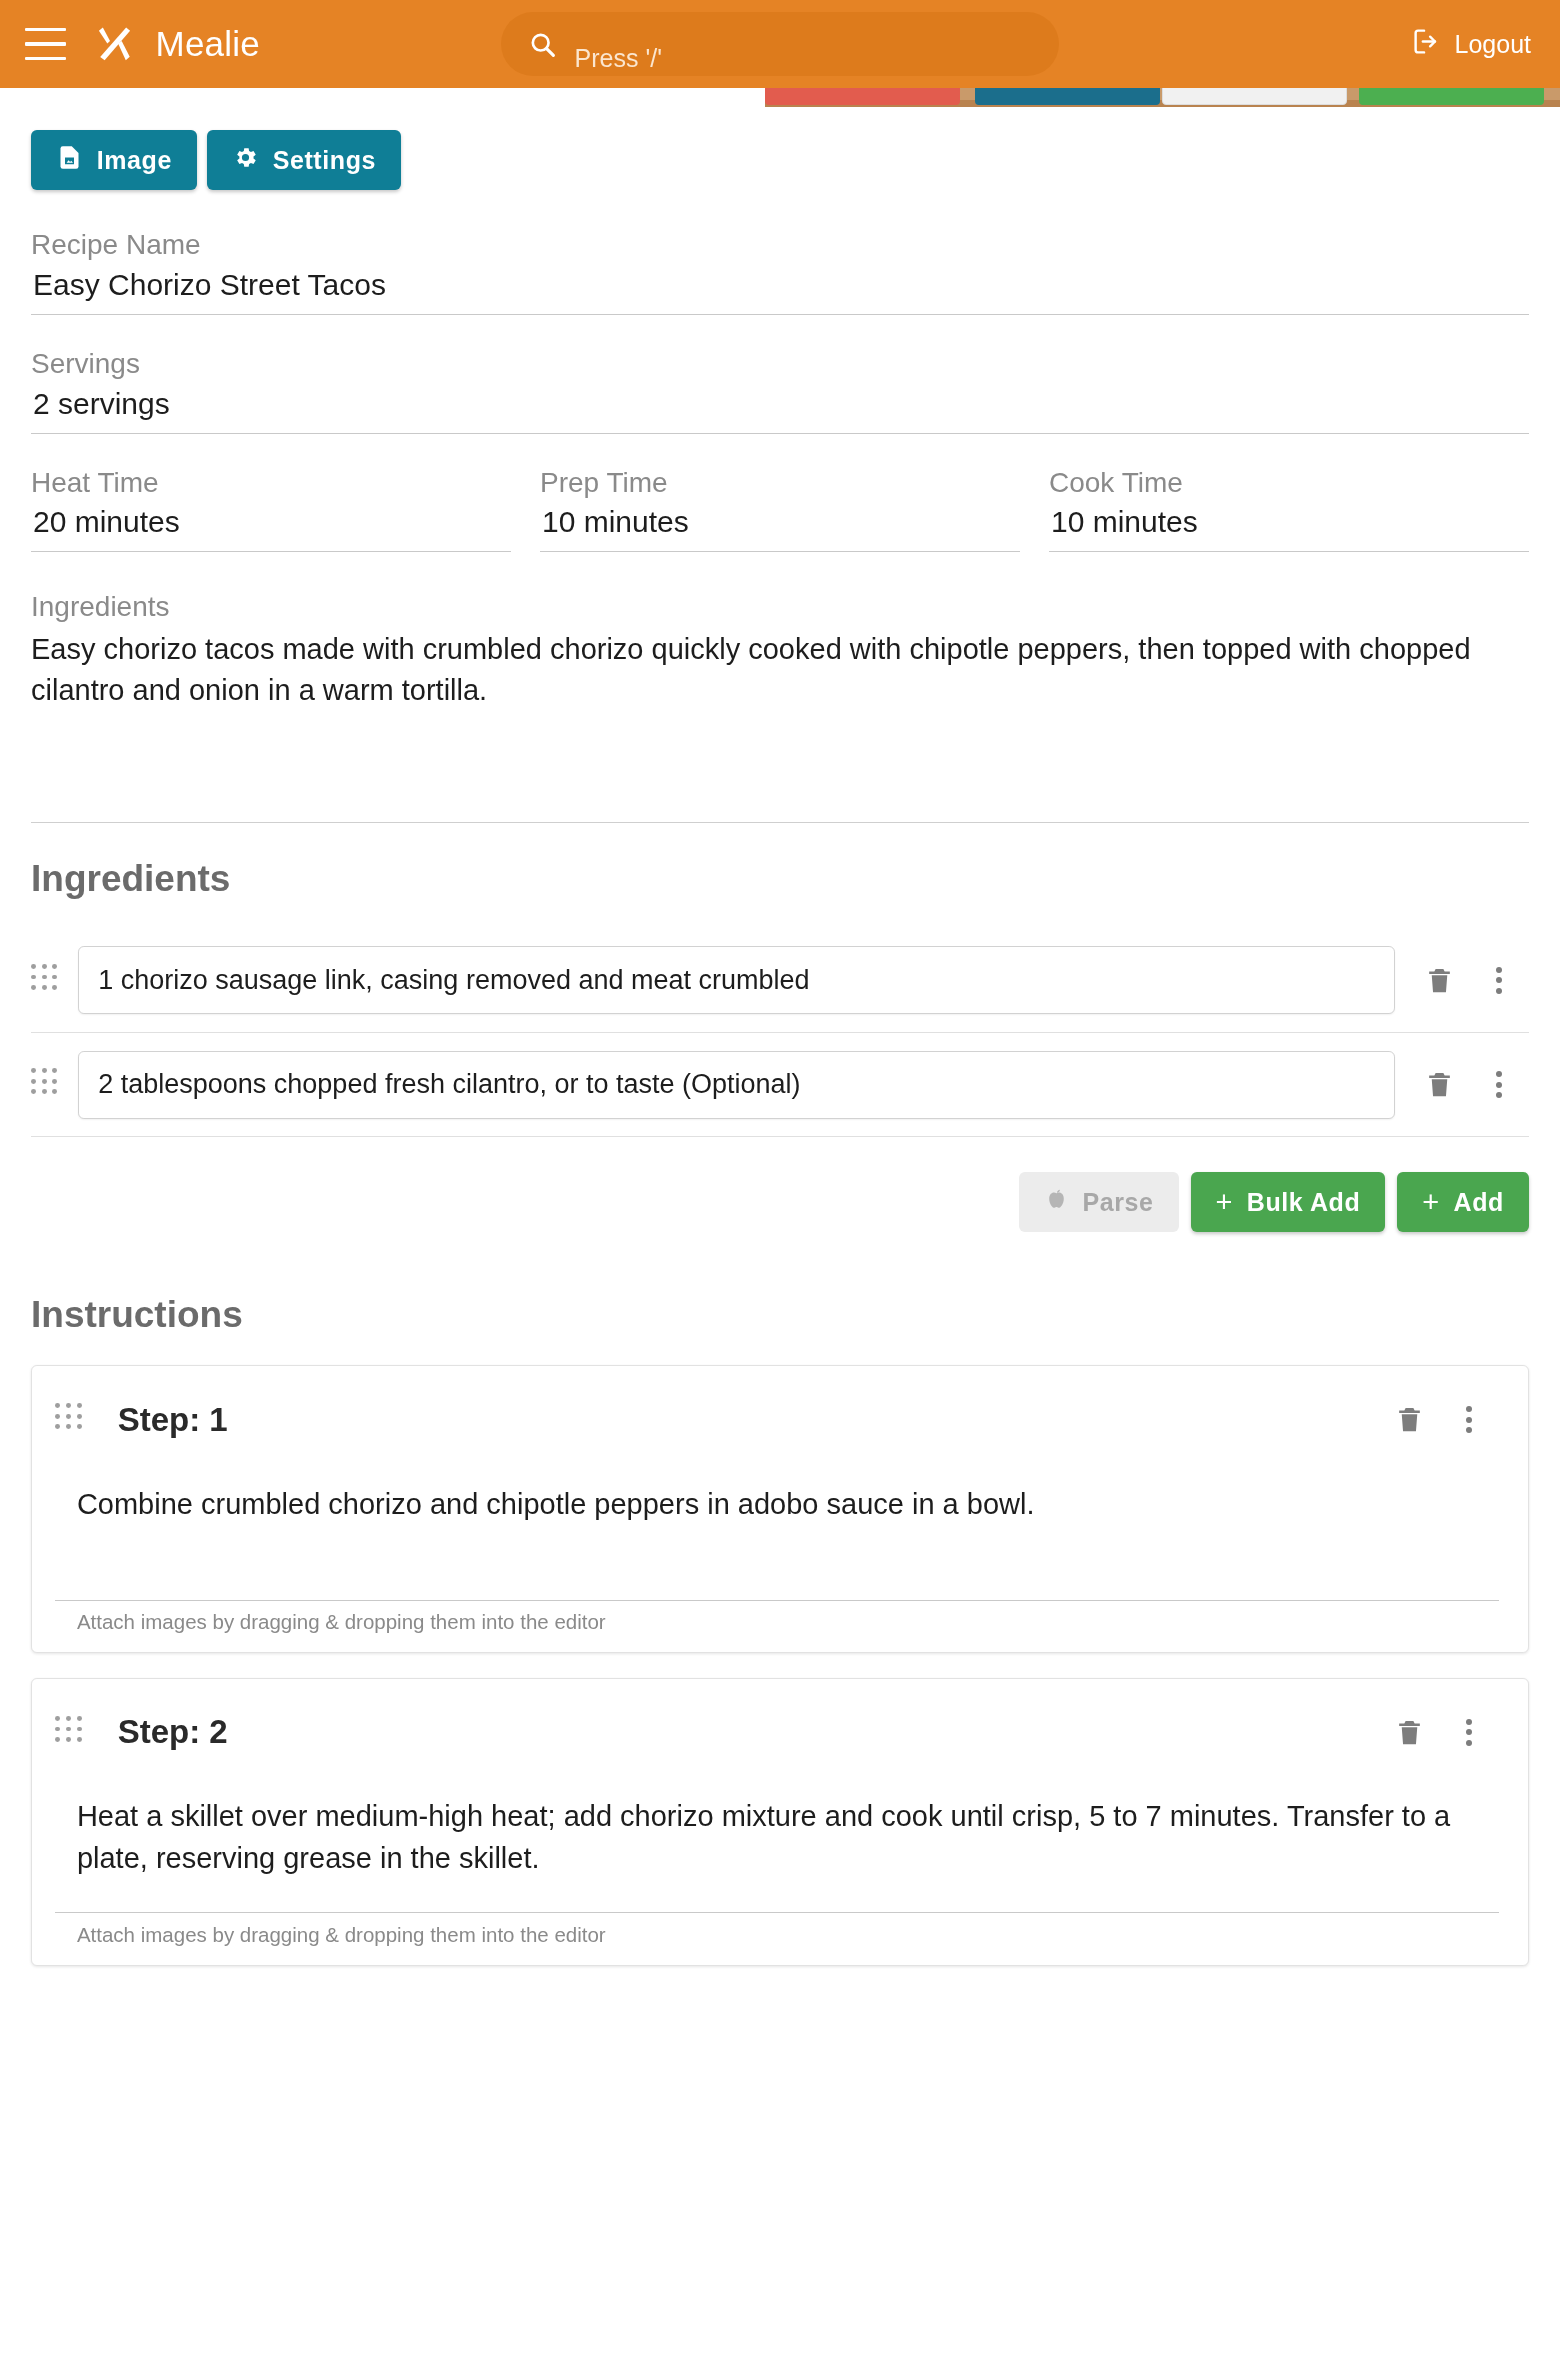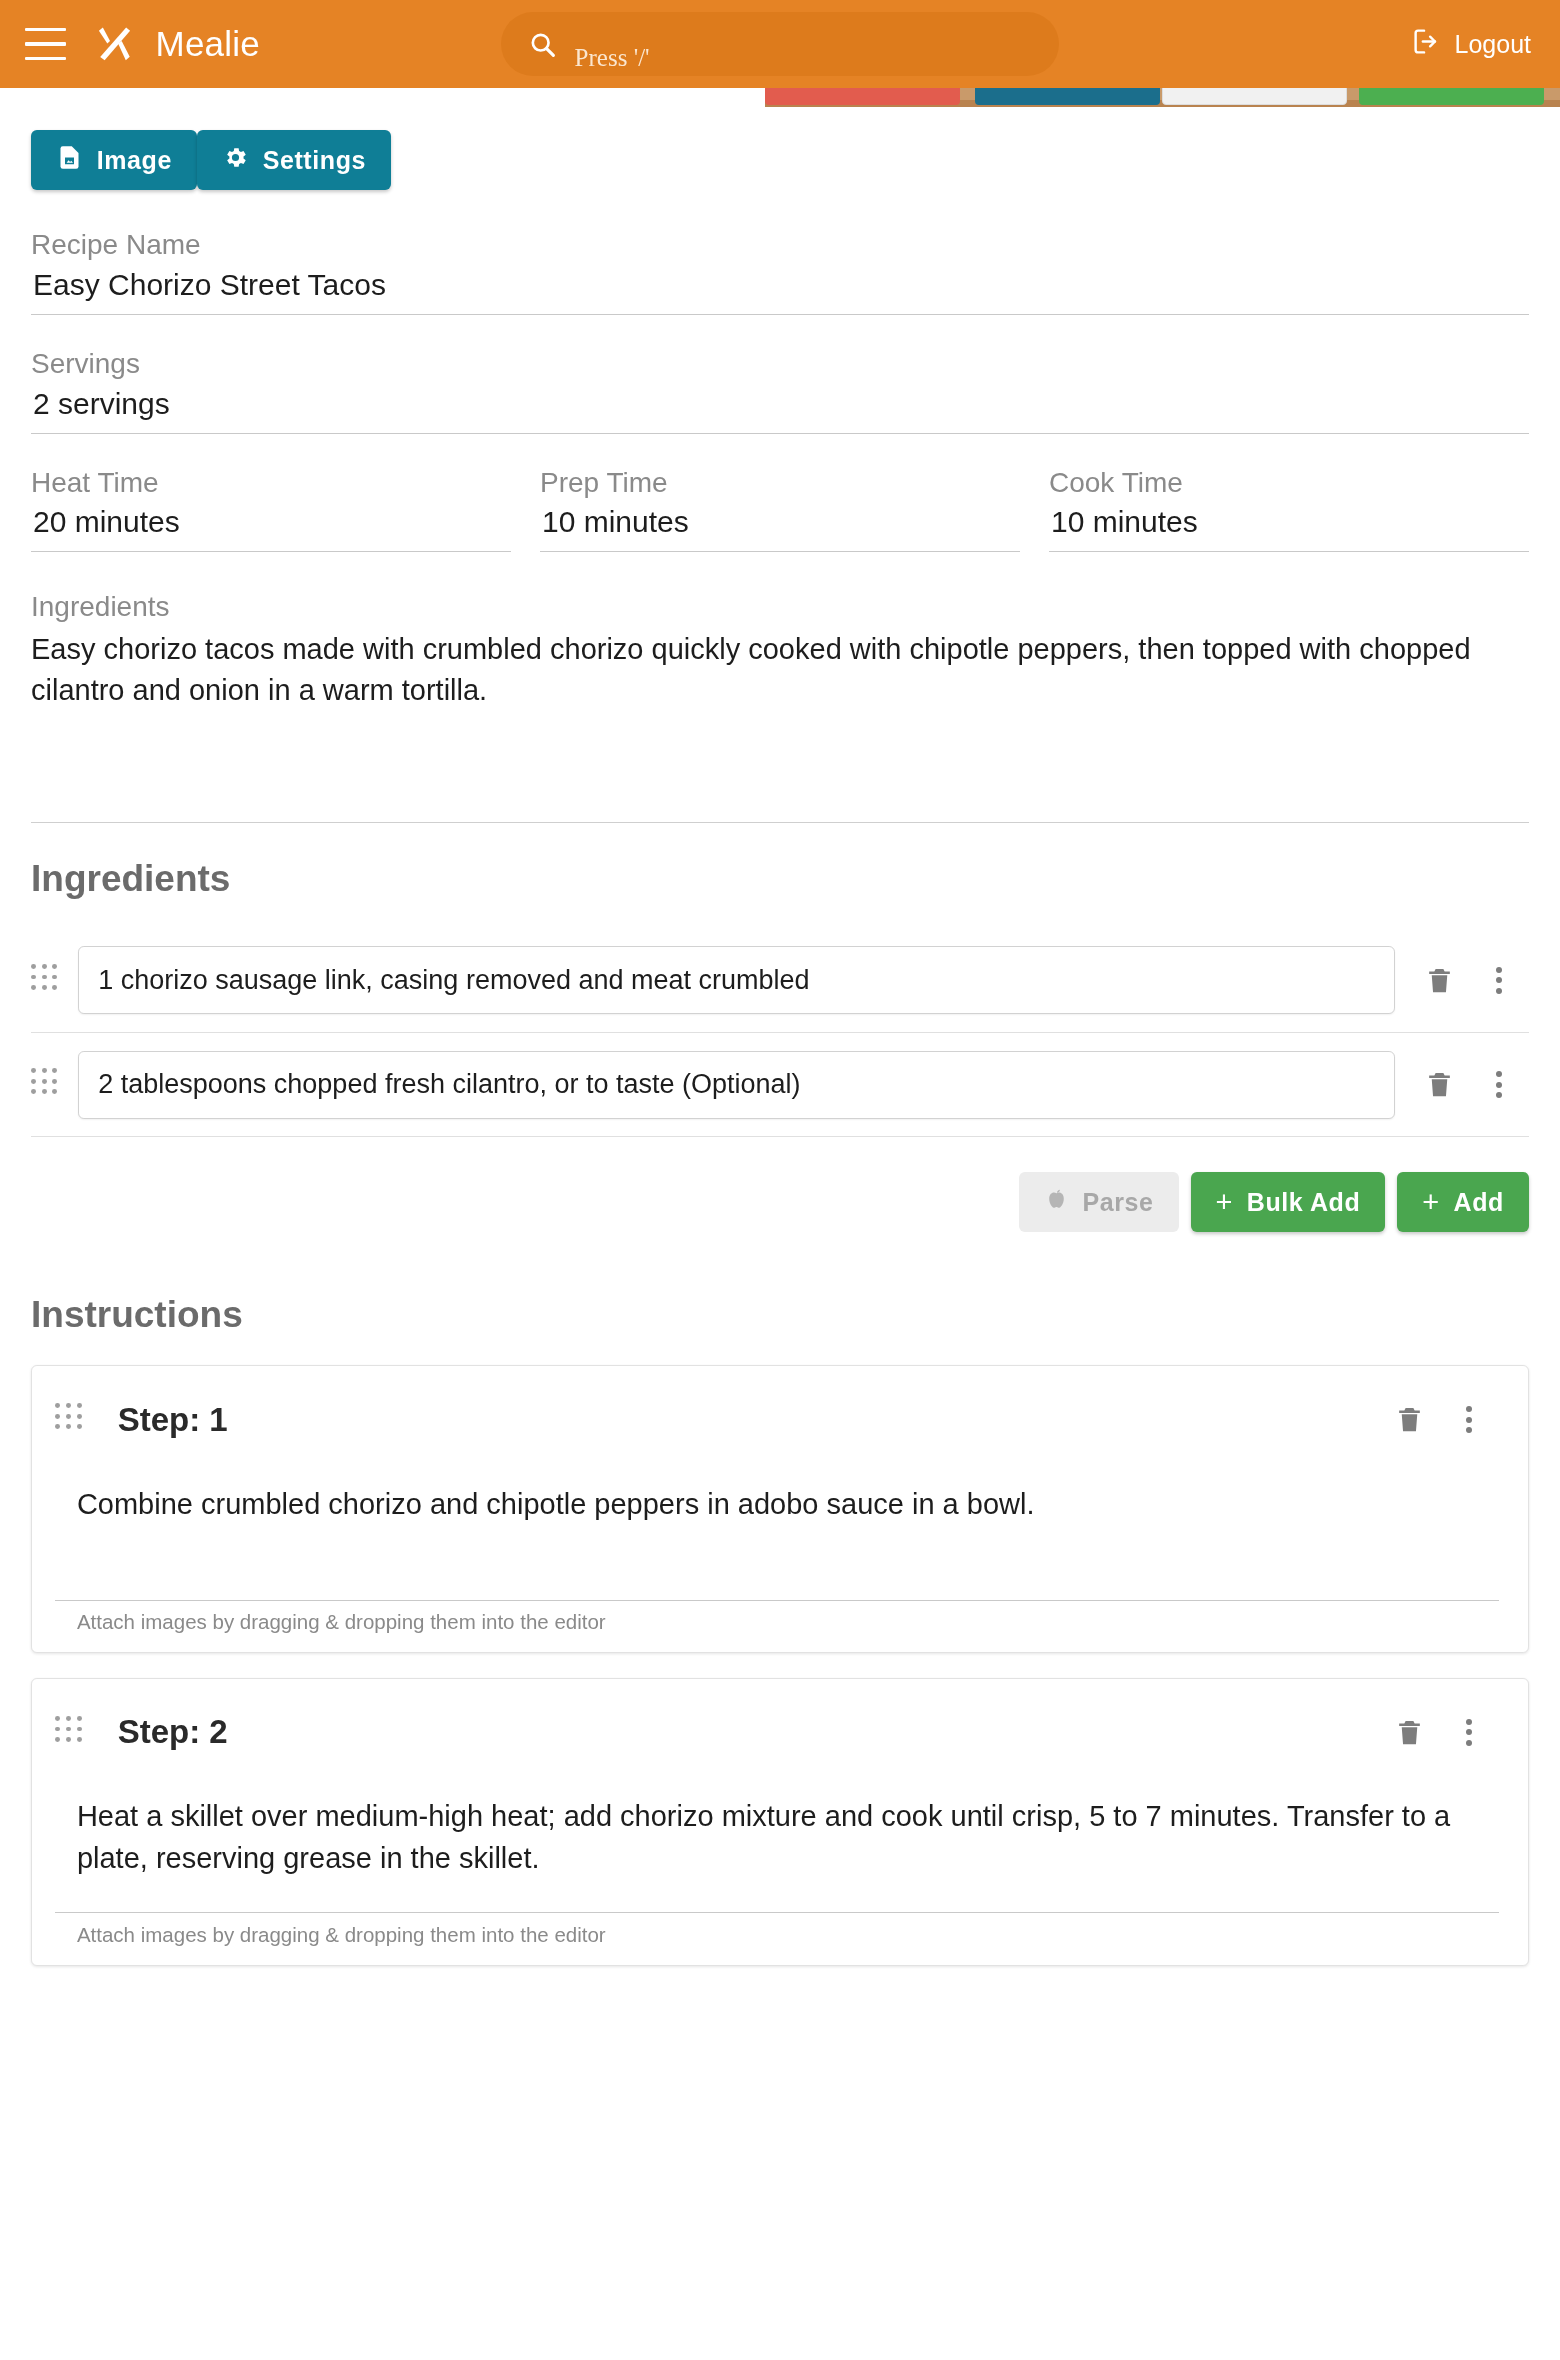--- a/index.html
+++ b/index.html
@@ -64,21 +64,21 @@
     align-items: center;
     padding: 0 27px;
   }
   .search-icon { margin-right: 15.6px; display: flex; }
   .search-input {
     background: transparent;
     border: none;
     outline: none;
     color: #4c1d95;
     font-size: 25px;
-    font-family: Liberation Serif, serif;
+    font-family: Liberation Sans, sans-serif;
     width: 100%;
     margin-top: 28px;
   }
   .search-input::placeholder { color: #fbe6cf; opacity: 1; }
   .logout {
     position: absolute;
     right: 29px;
     display: flex; align-items: center; gap: 13.7px;
     font-size: 25px;
     cursor: pointer;
@@ -112,21 +112,21 @@
   }
 
   
   .content {
     position: absolute;
     top: 107px; left: 0;
     width: 1560px;
     padding: 23.4px 31px 0 31px;
   }
 
-  .btn-row { display: flex; gap: 0; margin-bottom: 39px; }
+  .btn-row { display: flex; gap: 10px; margin-bottom: 39px; }
   .btn {
     display: inline-flex;
     align-items: center;
     gap: 13.7px;
     height: 60px;
     padding: 0 25px;
     border-radius: 5.9px;
     border: none;
     color: #fff;
     font-size: 25px;

